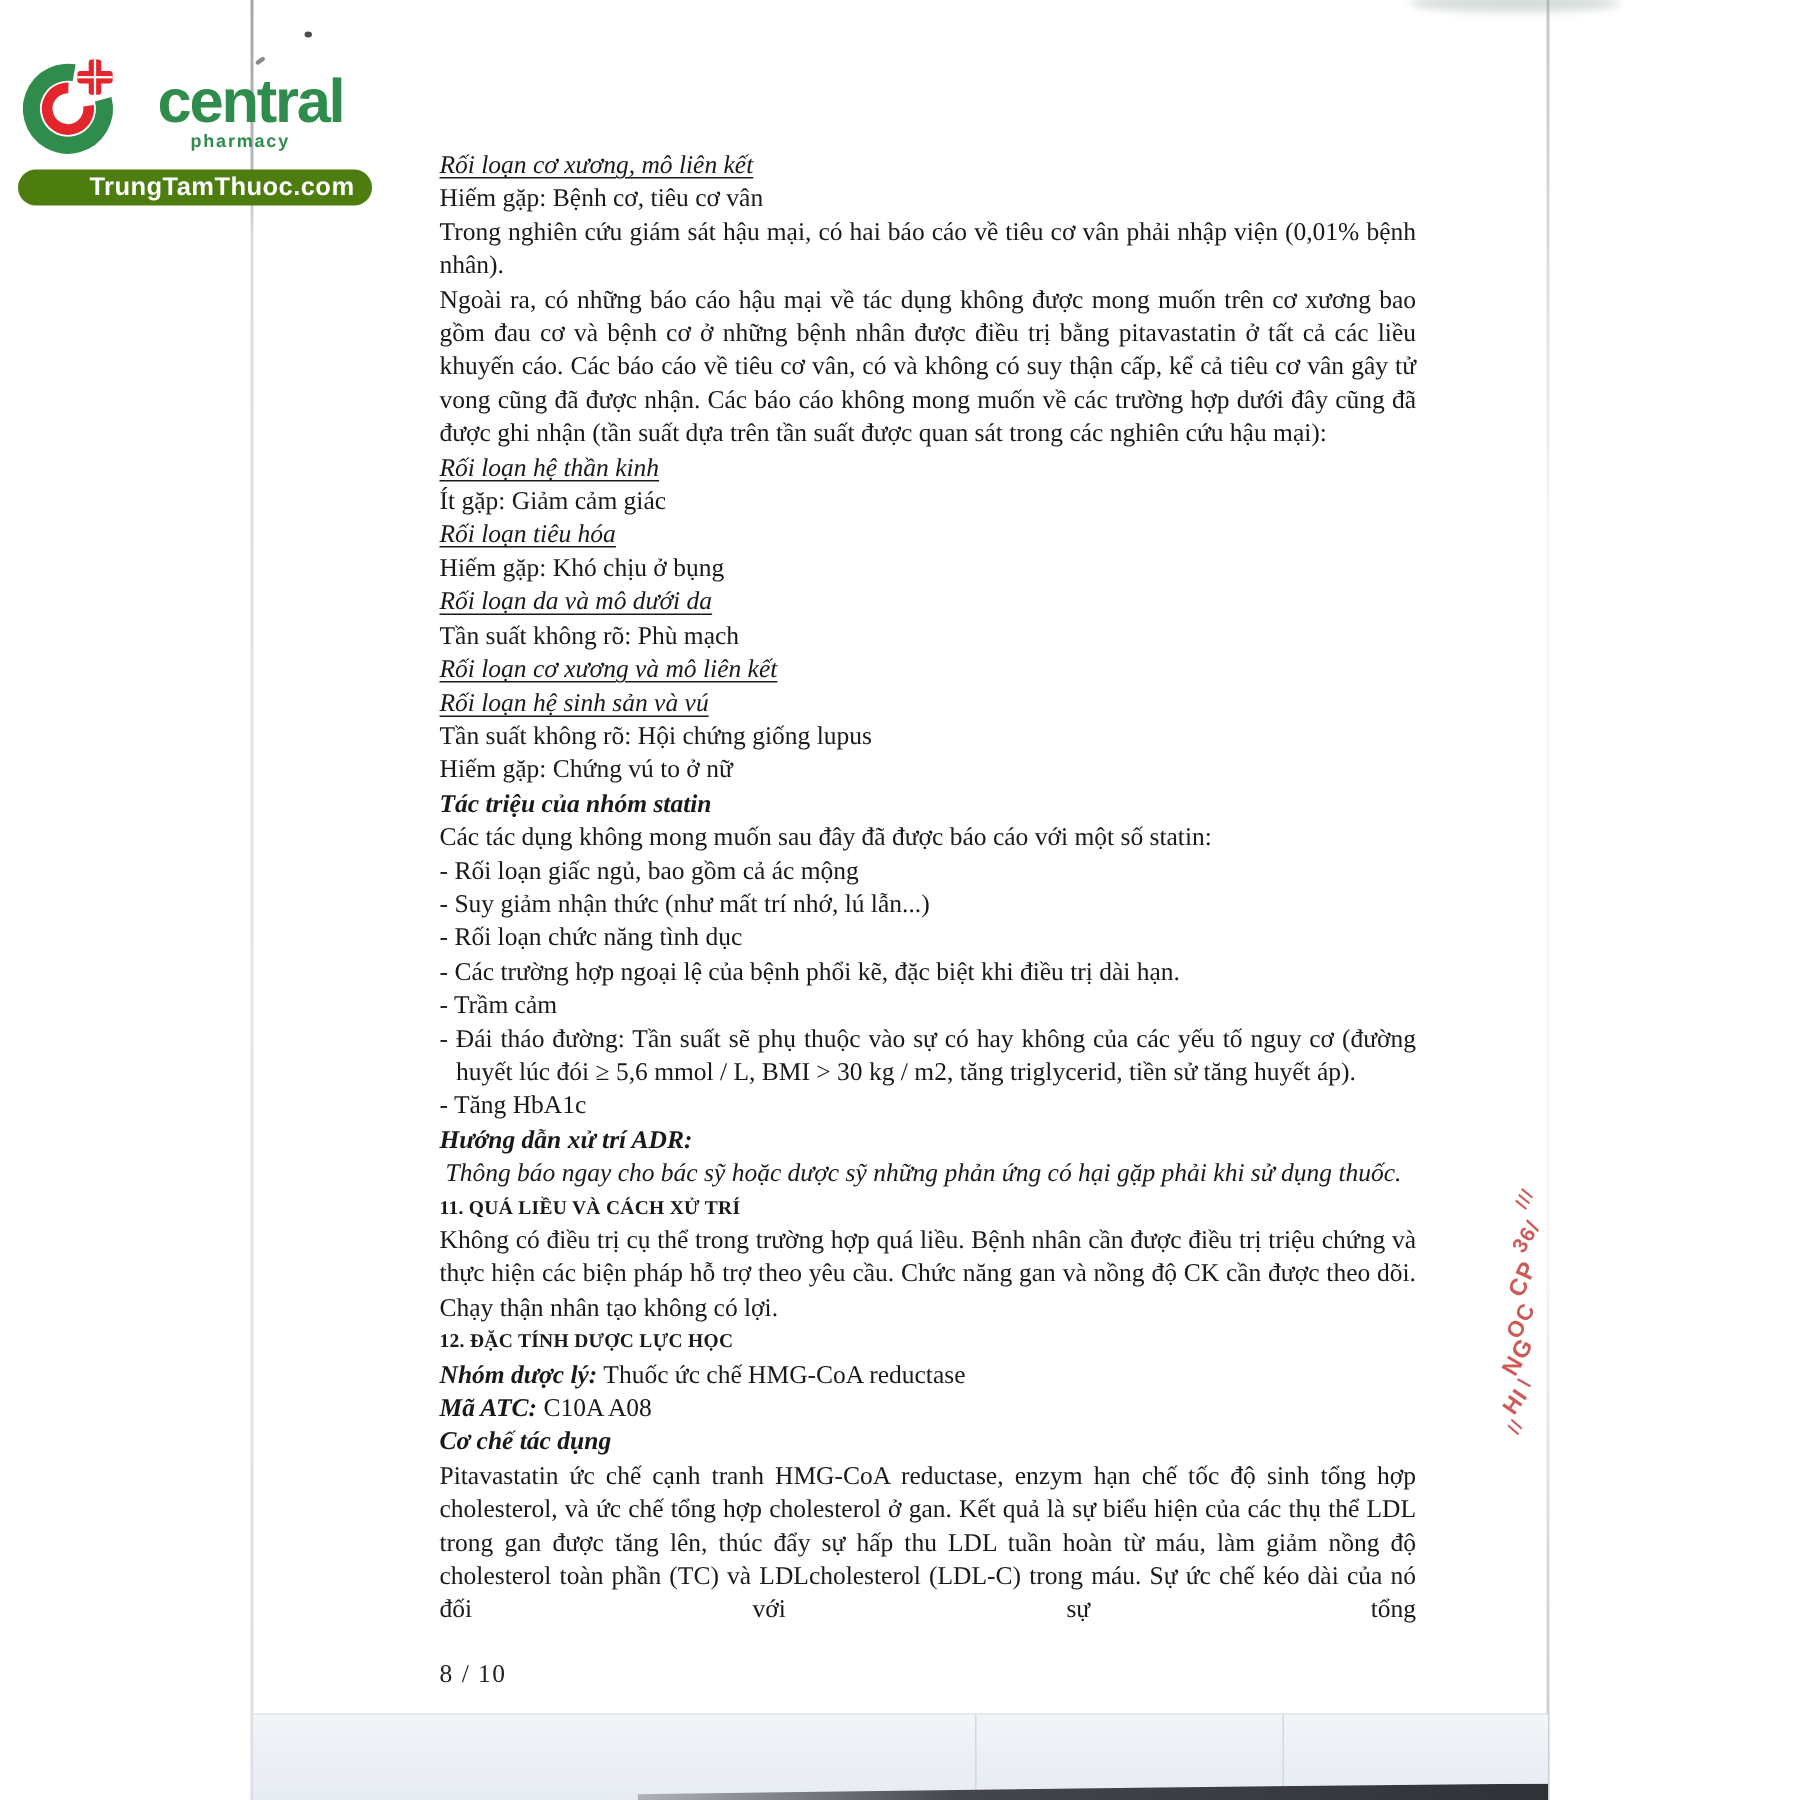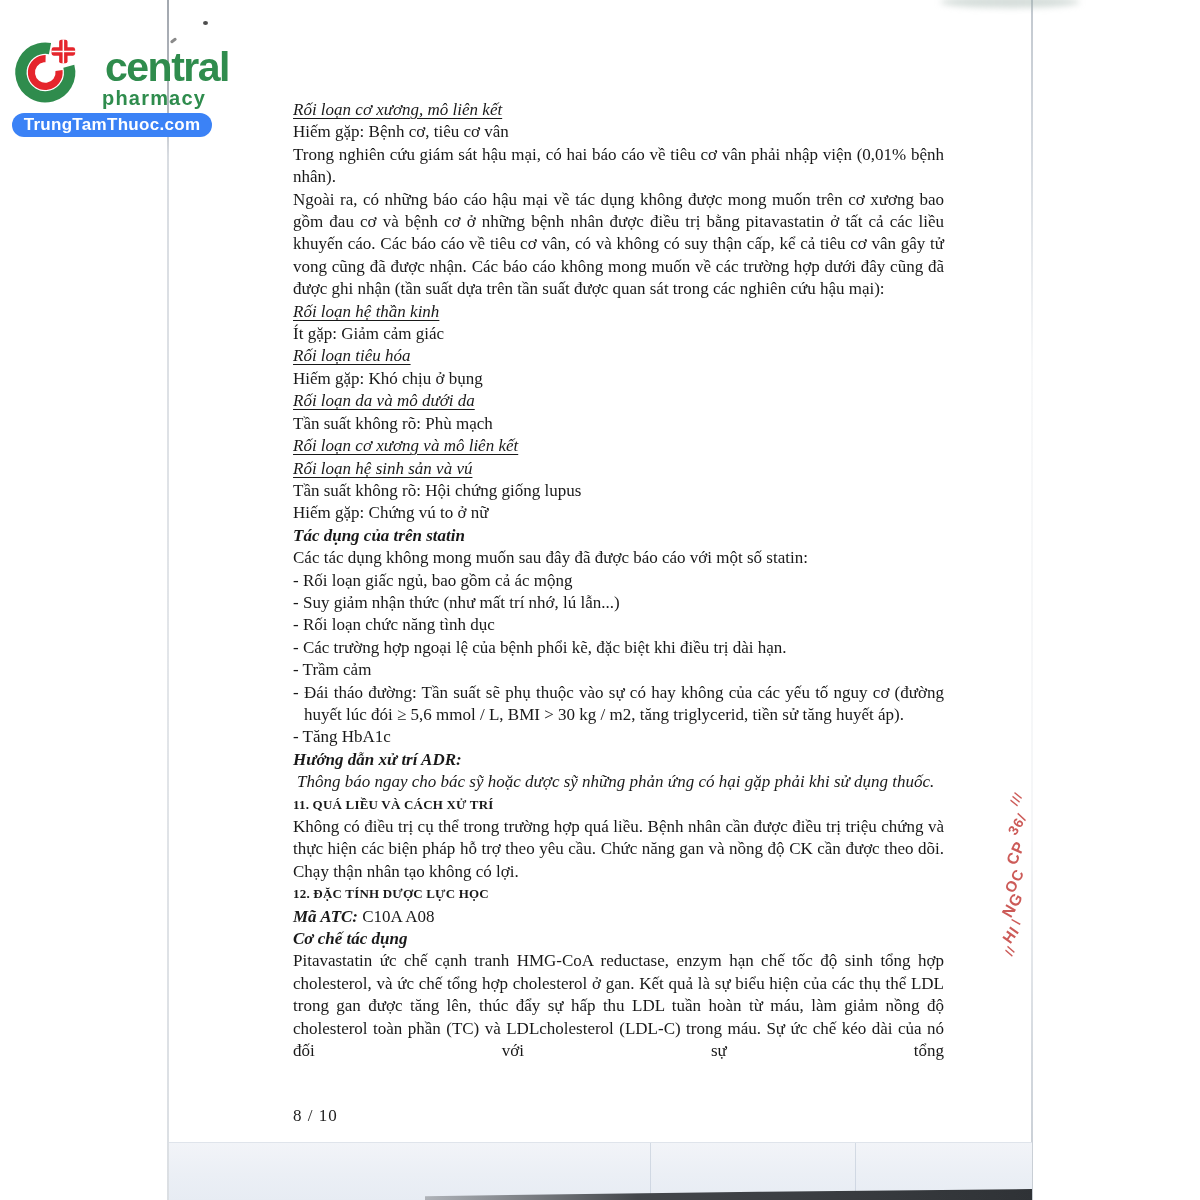--- a/index.html
+++ b/index.html
@@ -21,21 +21,21 @@
   .top-smudge{
     position:absolute;left:940px;top:-4px;width:140px;height:12px;border-radius:50%;
     background:rgba(150,170,162,.4);filter:blur(3px);
   }
   .speck1{position:absolute;left:203px;top:21px;width:5px;height:4px;background:#4d4d4d;border-radius:50%;}
   .speck2{position:absolute;left:170px;top:39px;width:7px;height:3px;background:#8a8a8a;transform:rotate(-35deg);border-radius:2px;}
   
   .logo{position:absolute;left:10px;top:30px;width:235px;height:112px;font-family:"Liberation Sans",sans-serif;}
   .logo .cmark{position:absolute;left:0;top:2px;}
   .logo .brand{position:absolute;left:95px;top:17px;font-size:41px;font-weight:700;letter-spacing:-1.5px;line-height:40px;}
-  .logo .sub{position:absolute;left:92px;top:57px;font-size:20px;font-weight:700;letter-spacing:1.2px;}
+  .logo .sub{position:absolute;left:117px;top:57px;font-size:12px;font-weight:700;letter-spacing:1.2px;}
   .logo .pill{
     position:absolute;left:2px;top:83px;width:200px;height:24px;border-radius:13px;
     display:flex;align-items:center;justify-content:center;
     color:#fff;font-size:17px;font-weight:700;letter-spacing:.3px;
   }
   
   .doc{
     position:absolute;left:293px;top:99px;width:651px;
     font-size:17px;line-height:22.4px;color:#191919;
   }
@@ -99,52 +99,53 @@
     <circle cx="42" cy="47" r="16.5" fill="none" stroke="#e5252c" stroke-width="8.5" stroke-dasharray="80 23.7" transform="rotate(-8 42 47)"></circle>
     <g>
       <rect x="58.5" y="8" width="10" height="28" rx="2.5" fill="#e5252c"></rect>
       <rect x="49.5" y="17" width="28" height="10" rx="2.5" fill="#e5252c"></rect>
       <rect x="62.6" y="8" width="1.8" height="28" fill="#ffffff"></rect>
       <rect x="49.5" y="21.1" width="28" height="1.8" fill="#ffffff"></rect>
     </g>
   </svg>
   <div class="brand" style="color: rgb(47, 140, 77);">central</div>
   <div class="sub" style="color: rgb(47, 140, 77);">pharmacy</div>
-  <div class="pill" style="background: #3b82f6;">TrungTamThuoc.com</div>
+  <div class="pill" style="background: #4d7c0f; padding-left: 36px;">TrungTamThuoc.com</div>
 </div>
 
 <div class="doc">
     <div class="blk sub"><span>Rối loạn cơ xương, mô liên kết</span></div>
     <div class="blk text"><span>Hiếm gặp: Bệnh cơ, tiêu cơ vân</span></div>
     <div class="blk just"><span>Trong nghiên cứu giám sát hậu mại, có hai báo cáo về tiêu cơ vân phải nhập viện (0,01% bệnh nhân).</span></div>
     <div class="blk just"><span>Ngoài ra, có những báo cáo hậu mại về tác dụng không được mong muốn trên cơ xương bao gồm đau cơ và bệnh cơ ở những bệnh nhân được điều trị bằng pitavastatin ở tất cả các liều khuyến cáo. Các báo cáo về tiêu cơ vân, có và không có suy thận cấp, kể cả tiêu cơ vân gây tử vong cũng đã được nhận. Các báo cáo không mong muốn về các trường hợp dưới đây cũng đã được ghi nhận (tần suất dựa trên tần suất được quan sát trong các nghiên cứu hậu mại):</span></div>
     <div class="blk sub"><span>Rối loạn hệ thần kinh</span></div>
     <div class="blk text"><span>Ít gặp: Giảm cảm giác</span></div>
     <div class="blk sub"><span>Rối loạn tiêu hóa</span></div>
     <div class="blk text"><span>Hiếm gặp: Khó chịu ở bụng</span></div>
     <div class="blk sub"><span>Rối loạn da và mô dưới da</span></div>
     <div class="blk text"><span>Tần suất không rõ: Phù mạch</span></div>
     <div class="blk sub"><span>Rối loạn cơ xương và mô liên kết</span></div>
     <div class="blk sub"><span>Rối loạn hệ sinh sản và vú</span></div>
     <div class="blk text"><span>Tần suất không rõ: Hội chứng giống lupus</span></div>
     <div class="blk text"><span>Hiếm gặp: Chứng vú to ở nữ</span></div>
-    <div class="blk bi"><span>Tác dụng của trên statin</span></div>
+    <div class="blk bi"><span>Tác triệu của nhóm statin</span></div>
     <div class="blk text"><span>Các tác dụng không mong muốn sau đây đã được báo cáo với một số statin:</span></div>
     <div class="blk bullet"><span>- </span><span>Rối loạn giấc ngủ, bao gồm cả ác mộng</span></div>
     <div class="blk bullet"><span>- </span><span>Suy giảm nhận thức (như mất trí nhớ, lú lẫn...)</span></div>
     <div class="blk bullet"><span>- </span><span>Rối loạn chức năng tình dục</span></div>
     <div class="blk bullet"><span>- </span><span>Các trường hợp ngoại lệ của bệnh phổi kẽ, đặc biệt khi điều trị dài hạn.</span></div>
     <div class="blk bullet"><span>- </span><span>Trầm cảm</span></div>
     <div class="blk bullet"><span>- </span><span>Đái tháo đường: Tần suất sẽ phụ thuộc vào sự có hay không của các yếu tố nguy cơ (đường huyết lúc đói ≥ 5,6 mmol / L, BMI &gt; 30 kg / m2, tăng triglycerid, tiền sử tăng huyết áp).</span></div>
     <div class="blk bullet"><span>- </span><span>Tăng HbA1c</span></div>
     <div class="blk bi"><span>Hướng dẫn xử trí ADR:</span></div>
     <div class="blk i"><span>Thông báo ngay cho bác sỹ hoặc dược sỹ những phản ứng có hại gặp phải khi sử dụng thuốc.</span></div>
     <div class="blk h"><span>11. QUÁ LIỀU VÀ CÁCH XỬ TRÍ</span></div>
     <div class="blk just"><span>Không có điều trị cụ thể trong trường hợp quá liều. Bệnh nhân cần được điều trị triệu chứng và thực hiện các biện pháp hỗ trợ theo yêu cầu. Chức năng gan và nồng độ CK cần được theo dõi. Chạy thận nhân tạo không có lợi.</span></div>
     <div class="blk h"><span>12. ĐẶC TÍNH DƯỢC LỰC HỌC</span></div>
+    <div class="blk labeled"><span class="lbl">Nhóm dược lý:</span> <span>Thuốc ức chế HMG-CoA reductase</span></div>
     <div class="blk labeled"><span class="lbl">Mã ATC:</span> <span>C10A A08</span></div>
     <div class="blk bi"><span>Cơ chế tác dụng</span></div>
     <div class="blk just cut"><span>Pitavastatin ức chế cạnh tranh HMG-CoA reductase, enzym hạn chế tốc độ sinh tổng hợp cholesterol, và ức chế tổng hợp cholesterol ở gan. Kết quả là sự biểu hiện của các thụ thể LDL trong gan được tăng lên, thúc đẩy sự hấp thu LDL tuần hoàn từ máu, làm giảm nồng độ cholesterol toàn phần (TC) và LDLcholesterol (LDL-C) trong máu. Sự ức chế kéo dài của nó đối với sự tổng</span></div>
   </div>
 
 <div class="page-number">8 / 10</div>
 
 <div class="stamp" style="color: rgb(196, 63, 60);">
     <span>///</span>
     <span>36/</span>

